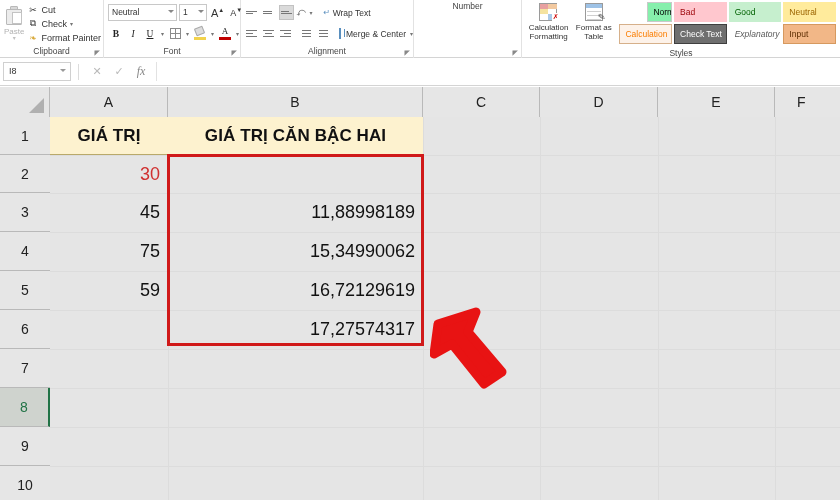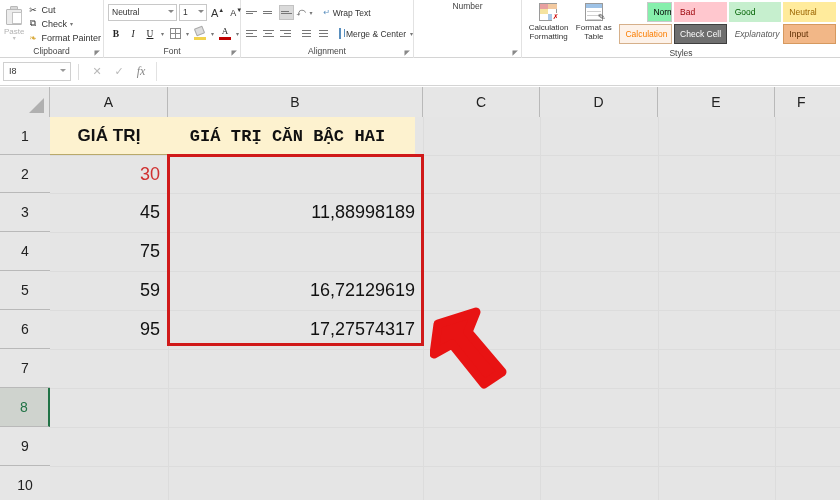--- a/index.html
+++ b/index.html
@@ -396,21 +396,21 @@
           <div class="scell" style="background: rgb(198, 239, 206); color: rgb(0, 97, 0); border-color: rgb(198, 239, 206);">
               <span>Good</span>
             </div>
           <div class="scell" style="background: rgb(255, 235, 156); color: rgb(156, 101, 0); border-color: rgb(255, 235, 156);">
               <span>Neutral</span>
             </div>
           <div class="scell" style="background: rgb(253, 242, 233); color: rgb(250, 125, 0); border-color: rgb(214, 176, 138);">
               <span>Calculation</span>
             </div>
           <div class="scell" style="background: rgb(111, 111, 111); color: rgb(255, 255, 255); border-color: rgb(63, 63, 63);">
-              <span>Check Cell</span>
+              <span>Check Text</span>
             </div>
           <div class="scell" style="background: rgb(255, 255, 255); color: rgb(90, 90, 90); border-color: rgb(255, 255, 255); font-style: italic;">
               <span>Explanatory ...</span>
             </div>
           <div class="scell" style="background: rgb(242, 183, 135); color: rgb(92, 45, 0); border-color: rgb(214, 153, 95);">
               <span>Input</span>
             </div>
         </div>
       </div>
       <div class="rgroup-label">Styles</div>
@@ -468,34 +468,34 @@
       <span class="gline-h" style="top:76px;"></span>
       <span class="gline-h" style="top:115px;"></span>
       <span class="gline-h" style="top:154px;"></span>
       <span class="gline-h" style="top:193px;"></span>
       <span class="gline-h" style="top:232px;"></span>
       <span class="gline-h" style="top:271px;"></span>
       <span class="gline-h" style="top:310px;"></span>
       <span class="gline-h" style="top:349px;"></span>
 
       <div class="cell hdr" style="left:0px;top:0px;width:118px;height:38px;">GIÁ TRỊ</div>
-      <div class="cell hdr" style="left:110px;top:0px;width:255px;height:38px;font-family:Liberation Mono, monospace;">GIÁ TRỊ CĂN BẬC HAI</div>
+      <div class="cell hdr" style="left:118px;top:0px;width:255px;height:38px;">GIÁ TRỊ CĂN BẬC HAI</div>
       <span class="hdr-underline" style="left:0px;top:37px;width:373px;"></span>
 
       <div class="cell num red" style="left:0px;top:38px;width:118px;height:38px;">30</div>
 
       <div class="cell num" style="left:0px;top:76px;width:118px;height:39px;">45</div>
       <div class="cell num" style="left:118px;top:76px;width:255px;height:39px;">11,88998189</div>
 
       <div class="cell num" style="left:0px;top:115px;width:118px;height:39px;">75</div>
+      <div class="cell num" style="left:118px;top:115px;width:255px;height:39px;">15,34990062</div>
 
       <div class="cell num" style="left:0px;top:154px;width:118px;height:39px;">59</div>
       <div class="cell num" style="left:118px;top:154px;width:255px;height:39px;">16,72129619</div>
 
-      <div class="cell num" style="left:0px;top:193px;width:118px;height:39px;">95</div>
       <div class="cell num" style="left:118px;top:193px;width:255px;height:39px;">17,27574317</div>
     </div>
 
     <div class="redbox" style="left:167px;top:67px;width:257px;height:192px;"></div>
 
     <svg class="arrow-svg" viewBox="0 0 100 95">
       <path d="M 8 22 L 46 10 L 38 30 L 72 70 L 54 82 L 22 42 L 4 52 Z" fill="#e81313" stroke="#e81313" stroke-width="9" stroke-linejoin="round"></path>
     </svg>
   </div>
 

